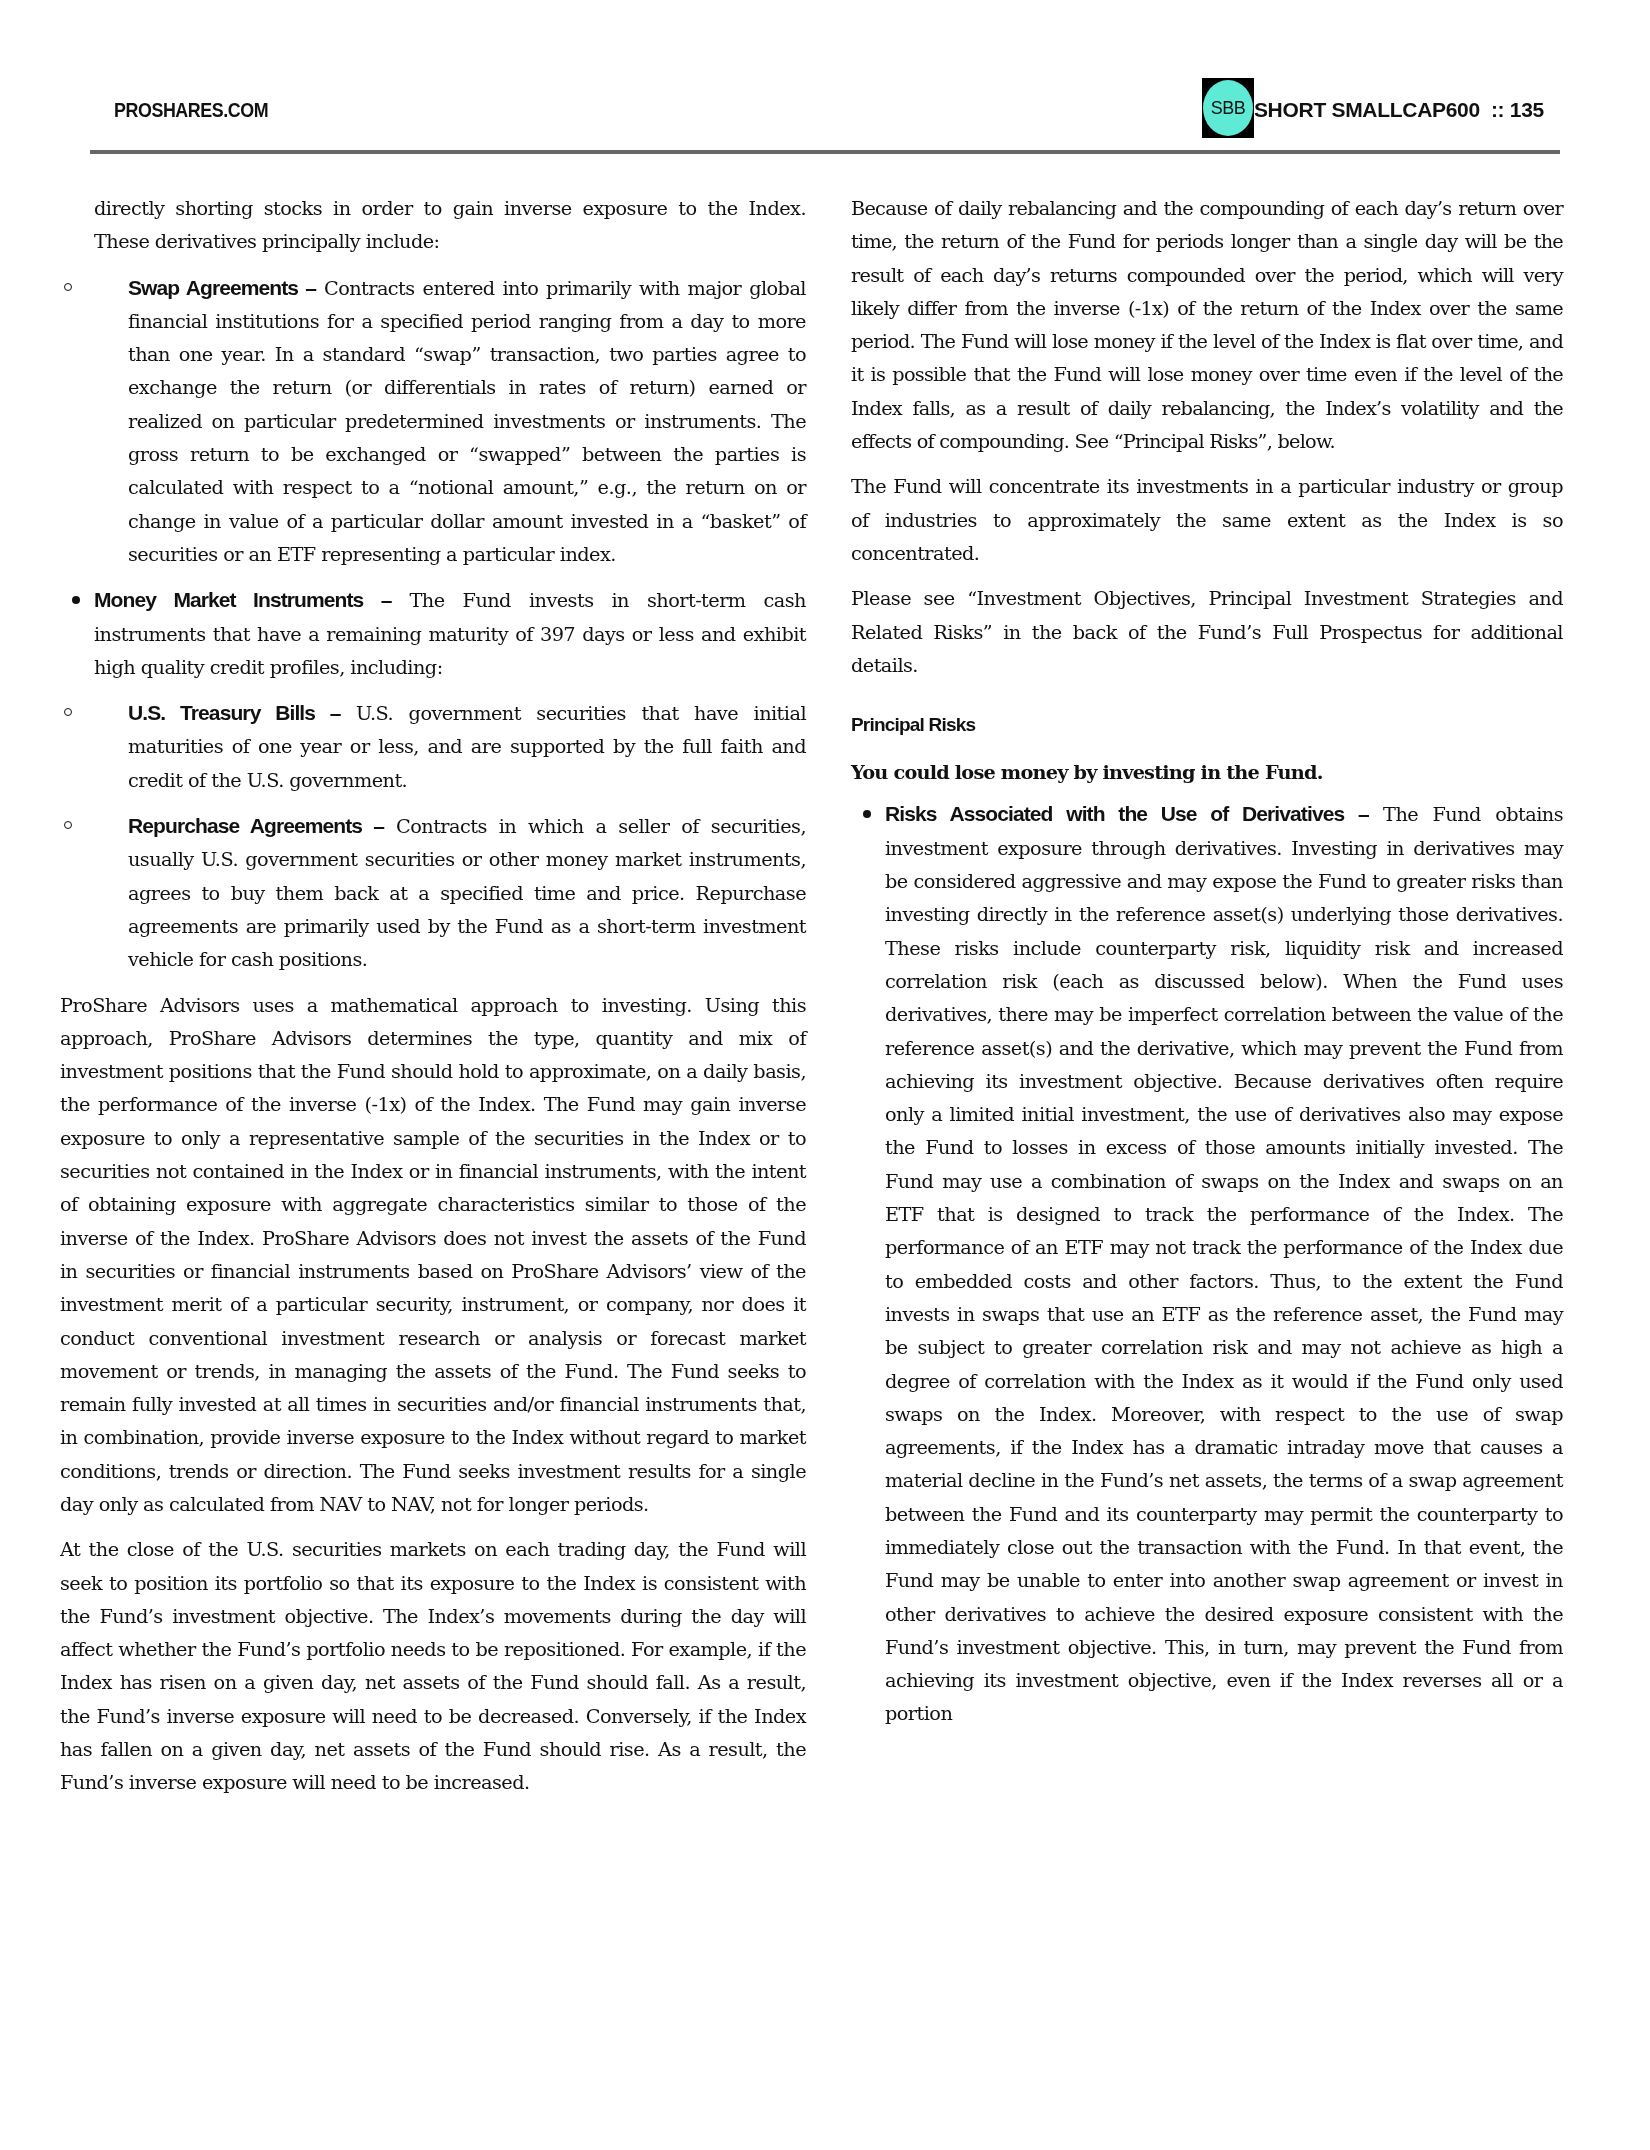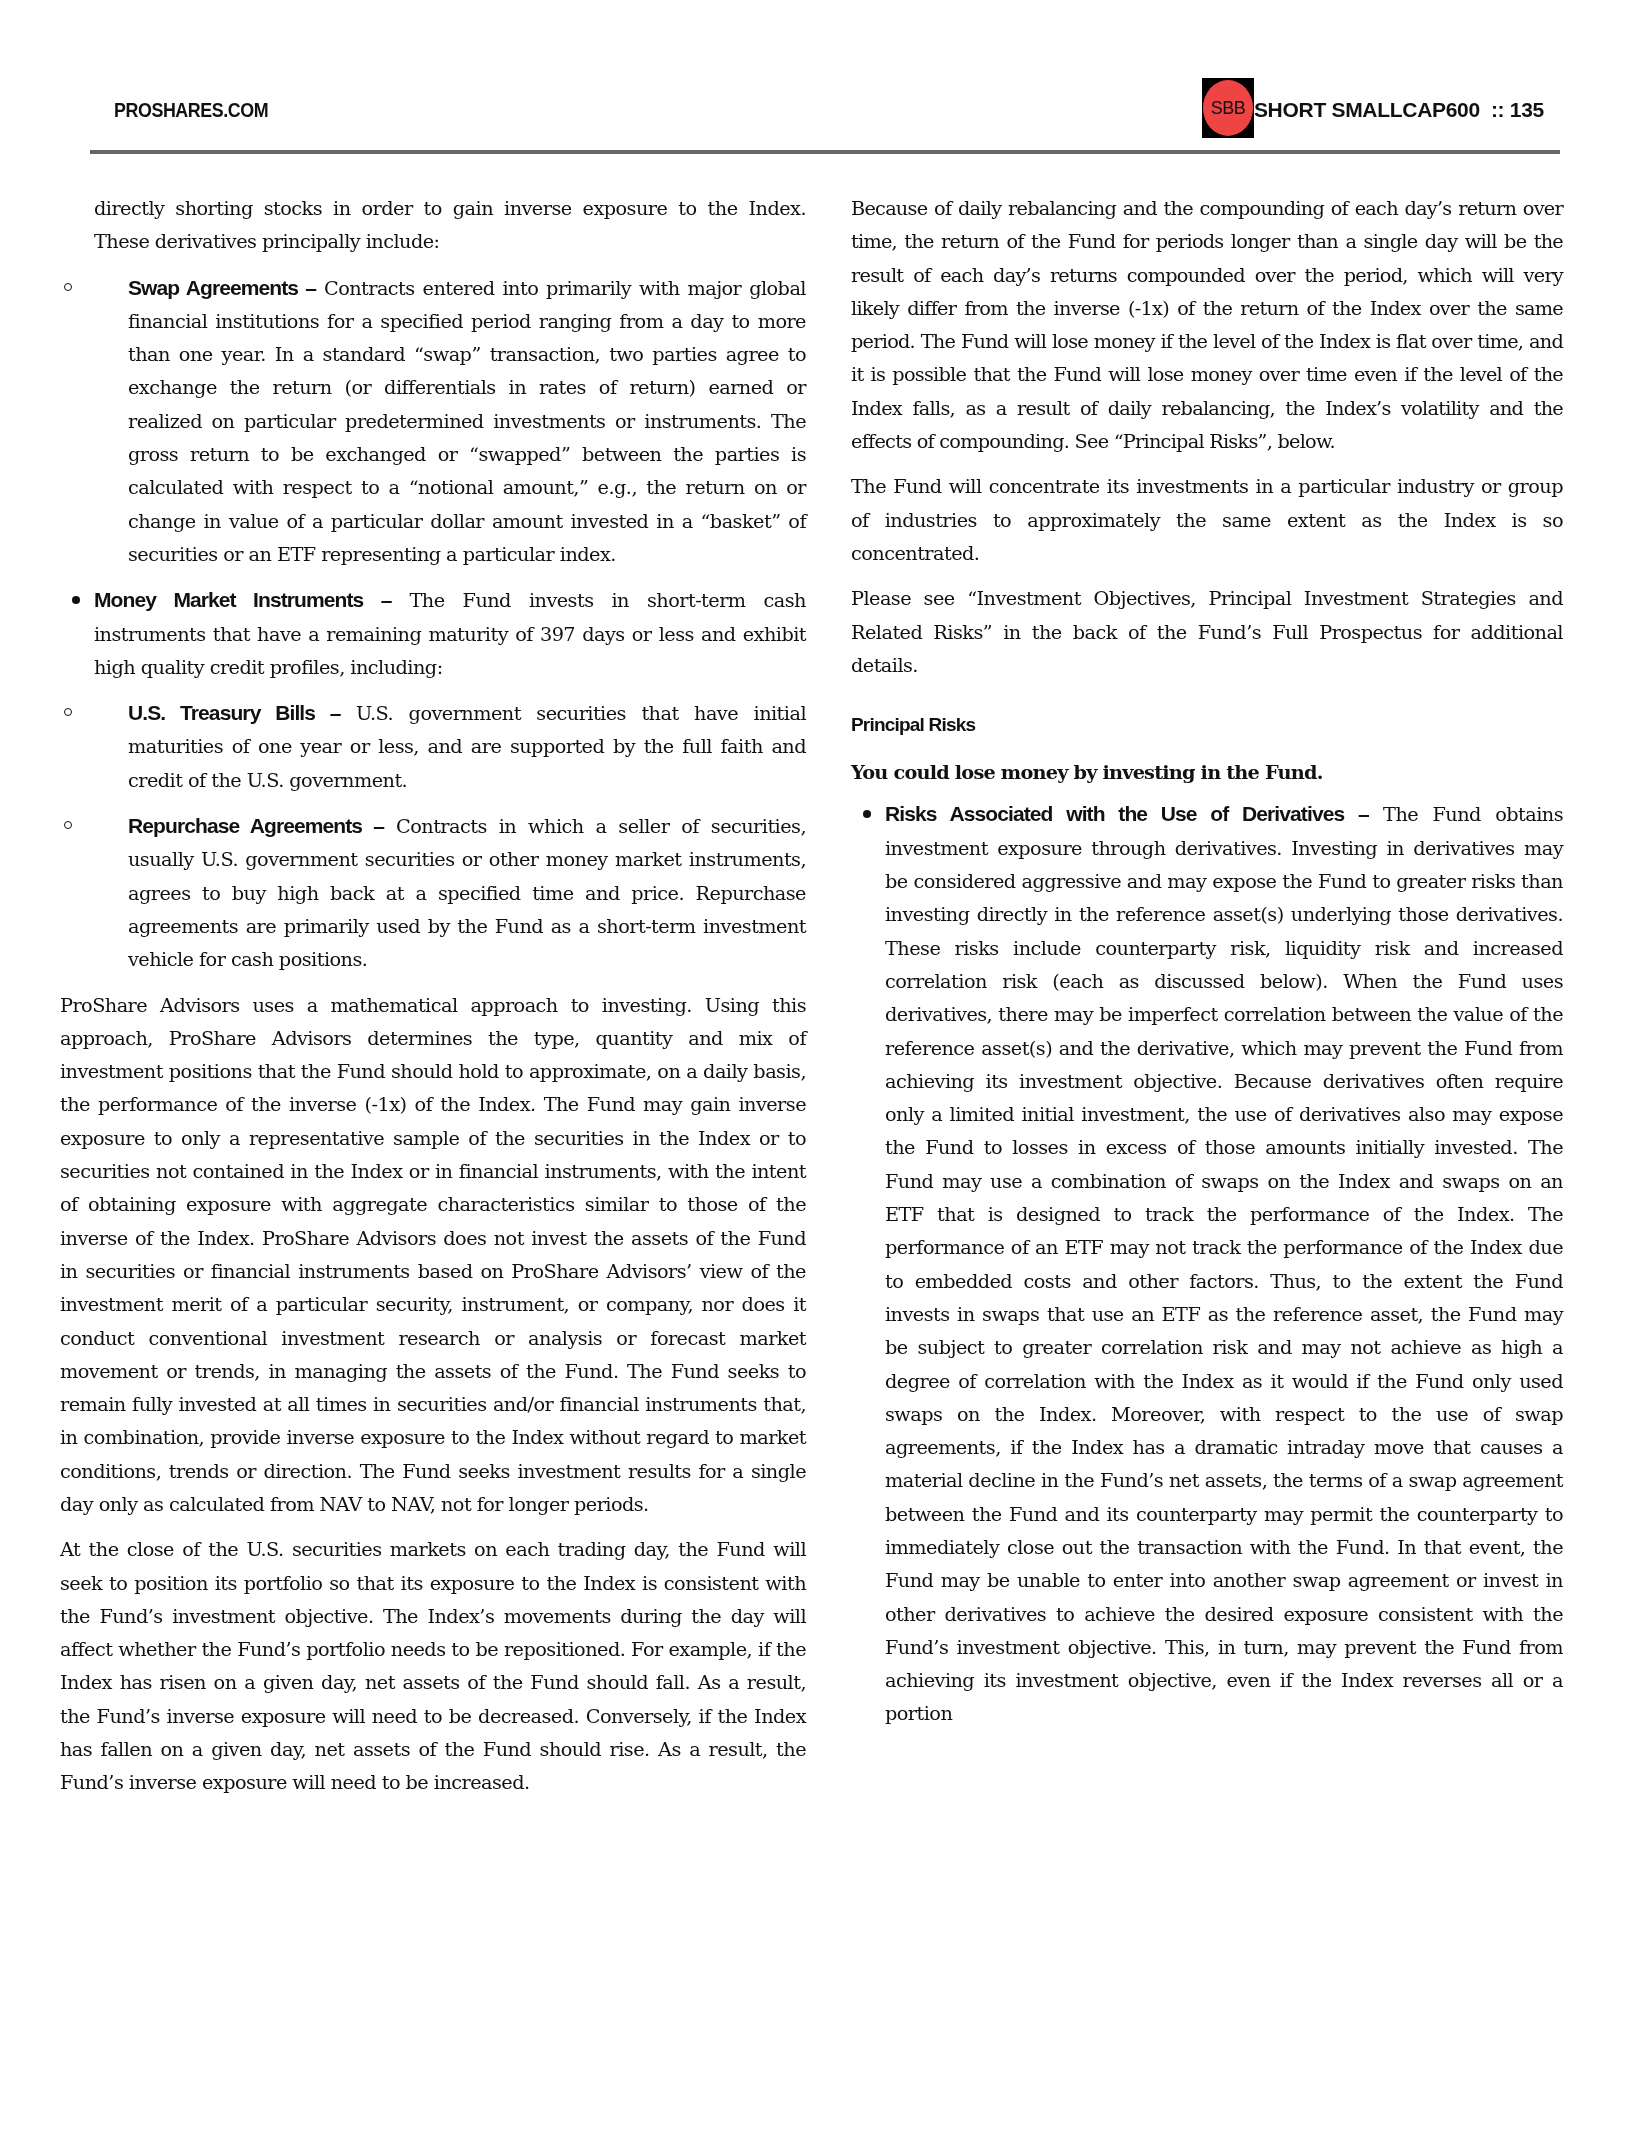--- a/index.html
+++ b/index.html
@@ -1,20 +1,20 @@
 <!DOCTYPE html>
 <html><head>
 <meta charset="utf-8">
 <style>
   html, body { margin: 0; padding: 0; background: #ffffff; }
   body { width: 1650px; height: 2150px; position: relative; overflow: hidden; color: #111; }
   .header { position: absolute; left: 90px; right: 90px; top: 78px; height: 70px; margin-left: 24px; }
   .site { position: absolute; left: 0; top: 20px; font-family: "Liberation Sans", sans-serif; font-weight: bold; font-size: 21px; letter-spacing: -0.5px; transform: scaleX(0.85); transform-origin: left center; }
   .logo-box { position: absolute; left: 1088px; top: 0; width: 52px; height: 60px; background: #000; display: flex; align-items: center; justify-content: center; }
-  .logo-circle { width: 50px; height: 56px; border-radius: 50%; background: #ef4444; display: flex; align-items: center; justify-content: center; font-family: "Liberation Sans", sans-serif; font-size: 18px; letter-spacing: -0.5px; }
+  .logo-circle { width: 50px; height: 56px; border-radius: 50%; background: #5eead4; display: flex; align-items: center; justify-content: center; font-family: "Liberation Sans", sans-serif; font-size: 18px; letter-spacing: -0.5px; }
   .page-title { position: absolute; right: 16px; top: 20px; font-family: "Liberation Sans", sans-serif; font-weight: bold; font-size: 21px; letter-spacing: -0.3px; white-space: pre; }
   .rule { position: absolute; left: 90px; right: 90px; top: 150px; height: 4px; background: #666; }
   .col { position: absolute; top: 192px; width: 712px; font-family: "DejaVu Serif", serif; font-size: 19.3px; line-height: 33.3px; text-align: justify; hyphens: manual; letter-spacing: -0.55px; }
   .col.left { left: 94px; }
   .col.right { left: 851px; }
   p { margin: 0 0 12px 0; }
   .b { font-weight: normal; letter-spacing: -0.75px; }
   .lbl { font-family: "Liberation Sans", sans-serif; font-weight: bold; font-size: 21px; letter-spacing: -0.9px; }
   ul { list-style: none; margin: 0; padding: 0; }
   li { position: relative; margin: 0 0 12px 0; }
@@ -52,21 +52,21 @@
     <li style="padding-left:0">
       <span class="bullet-dot"></span>
       <span class="lbl">Money Market Instruments –</span><span> The Fund invests in short-term cash instruments that have a remaining maturity of 397 days or less and exhibit high quality credit profiles, including:</span>
       <ul>
         <li class="sub">
           <span class="bullet-circle"></span>
           <span class="lbl">U.S. Treasury Bills –</span><span> U.S. government securities that have ini­tial maturities of one year or less, and are supported by the full faith and credit of the U.S. government.</span>
         </li>
         <li class="sub">
           <span class="bullet-circle"></span>
-          <span class="lbl">Repurchase Agreements –</span><span> Contracts in which a seller of secu­rities, usually U.S. government securities or other money market instruments, agrees to buy high back at a specified time and price. Repurchase agreements are primarily used by the Fund as a short-term investment vehicle for cash positions.</span>
+          <span class="lbl">Repurchase Agreements –</span><span> Contracts in which a seller of secu­rities, usually U.S. government securities or other money market instruments, agrees to buy them back at a specified time and price. Repurchase agreements are primarily used by the Fund as a short-term investment vehicle for cash positions.</span>
         </li>
       </ul>
     </li>
   </ul>
   <p style="margin-left:-34px">ProShare Advisors uses a mathematical approach to investing. Using this approach, ProShare Advisors determines the type, quantity and mix of investment positions that the Fund should hold to approximate, on a daily basis, the performance of the inverse (-1x) of the Index. The Fund may gain inverse exposure to only a representative sample of the securities in the Index or to securities not contained in the Index or in financial instruments, with the intent of obtaining exposure with aggregate character­istics similar to those of the inverse of the Index. ProShare Advi­sors does not invest the assets of the Fund in securities or financial instruments based on ProShare Advisors’ view of the investment merit of a particular security, instrument, or com­pany, nor does it conduct conventional investment research or analysis or forecast market movement or trends, in managing the assets of the Fund. The Fund seeks to remain fully invested at all times in securities and/or financial instruments that, in combination, provide inverse exposure to the Index without regard to market conditions, trends or direction. The Fund seeks investment results for a single day only as calculated from NAV to NAV, not for longer periods.</p>
   <p style="margin-left:-34px">At the close of the U.S. securities markets on each trading day, the Fund will seek to position its portfolio so that its exposure to the Index is consistent with the Fund’s investment objective. The Index’s movements during the day will affect whether the Fund’s portfolio needs to be repositioned. For example, if the Index has risen on a given day, net assets of the Fund should fall. As a result, the Fund’s inverse exposure will need to be decreased. Conversely, if the Index has fallen on a given day, net assets of the Fund should rise. As a result, the Fund’s inverse exposure will need to be increased.</p>
 </div>
 
 <div class="col right">
   <p class="b">Because of daily rebalancing and the compounding of each day’s return over time, the return of the Fund for periods longer than a single day will be the result of each day’s returns com­pounded over the period, which will very likely differ from the inverse (-1x) of the return of the Index over the same period. The Fund will lose money if the level of the Index is flat over time, and it is possible that the Fund will lose money over time even if the level of the Index falls, as a result of daily rebalancing, the Index’s volatility and the effects of compounding. See “Principal Risks”, below.</p>

